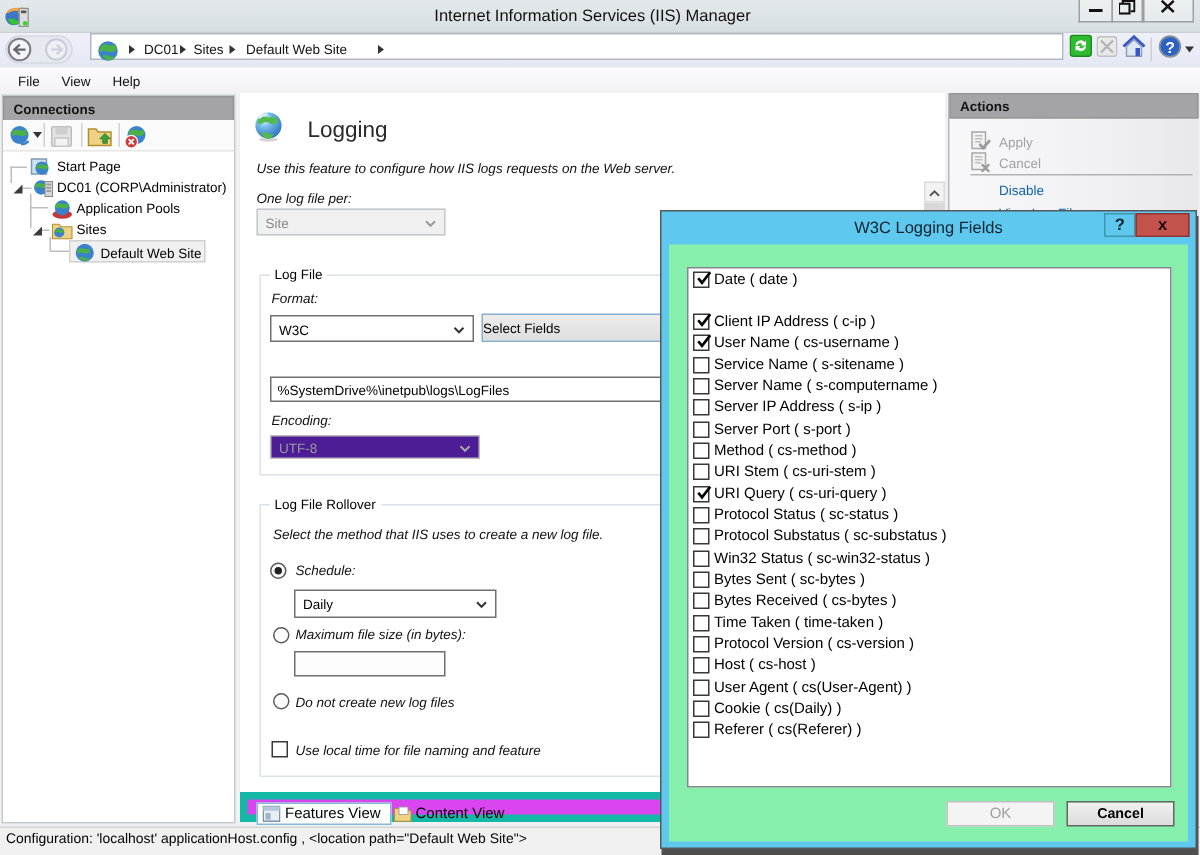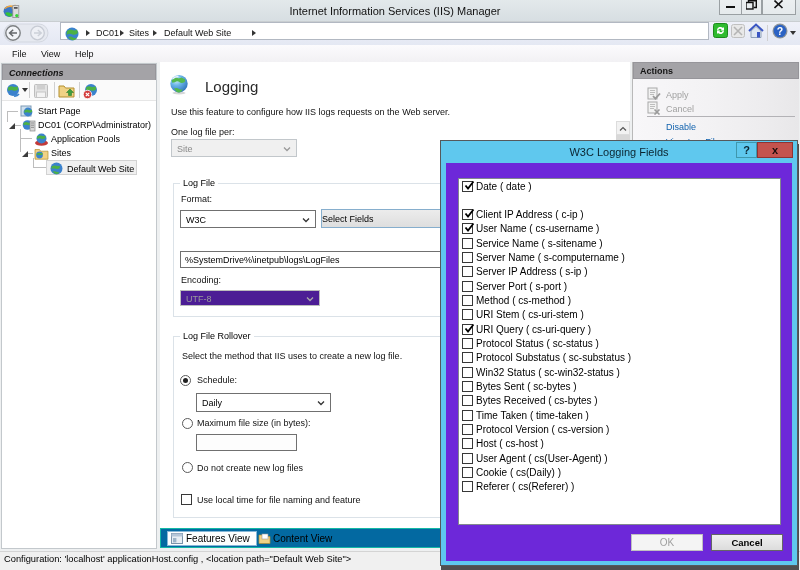--- a/index.html
+++ b/index.html
@@ -22,41 +22,41 @@
 #workspace { left:0; top:62px; width:800px; height:489px; background:#eef0f1; }
 .panelhdr { height:17px; background:#a4a3a7; border:1px solid #96959a; font-weight:bold; font-size:9px; color:#151515; padding:3px 0 0 6px; }
 
 #leftpanel { left:1px; top:1px; width:156px; height:486px; background:#fff; border:1px solid #c3c8cc; }
 #lefttoolbar { left:0; top:16px; width:154px; height:21px; background:#fafafa; border-bottom:1px solid #e6e6e6; }
 .tsep { top:2px; width:1px; height:16px; background:#d0d0d0; }
 .treerow { left:0; height:13px; font-size:9px; }
 .treelabel { position:absolute; top:1px; white-space:nowrap; }
 
 #centerpanel { left:160px; top:0; width:470px; height:466px; background:#fff; }
-#tabsbar { left:160px; top:466px; width:470px; height:20px; background:#0369a1; border:1px solid #14b8a6; }
+#tabsbar { left:160px; top:466px; width:470px; height:20px; background:#d946ef; border:5px solid #14b8a6; }
 
 #sbup { left:456px; top:59px; width:14px; height:14px; background:#f2f2f2; border:1px solid #dcdcdc; }
 
 #rightpanel { left:632px; top:0; width:167px; height:487px; background:linear-gradient(90deg,#f8f7f9,#f3f2f4 45%,#edecee 80%,#e8e7e9); border-left:1px solid #b9b9b9; }
 
-.lbl { font-size:9px; color:#111; }
+.lbl { font-size:9px; color:#111;font-style:italic; }
 .combo { background:#fff; border:1px solid #707070; font-size:9px; }
 .combotxt { position:absolute; left:5px; top:4px; }
 .chev { position:absolute; right:5px; top:5px; width:8px; height:8px; }
 .groupbox { border:1px solid #dbe2e8; }
 .grouplab { position:absolute; top:-6px; left:6px; background:#fff; padding:0 3px; font-size:9px; }
 .radio { position:absolute; width:11px; height:11px; border:1px solid #5a5a5a; border-radius:50%; background:#fff; }
 .radio.sel::after { content:""; position:absolute; left:2px; top:2px; width:5px; height:5px; background:#222; border-radius:50%; }
 .cbx { position:absolute; width:11px; height:11px; border:1px solid #383838; background:#fff; }
 
 #statusbar { left:0; top:551px; width:800px; height:19px; background:#f0f0f0; border-top:1px solid #d4d4d4; }
 
 #dialog { left:440px; top:140px; width:358px; height:426px; background:#5fc8ee; border:1px solid #55595c; box-shadow:1px 4px 0 rgba(50,50,50,0.85); }
 #dlgtitle { left:0; top:0; width:100%; height:22px; text-align:center; font-size:11px; color:#0b2430; padding-top:5px; }
-#dlgcontent { left:5px; top:22px; width:346px; height:398px; background:#6d28d9; }
+#dlgcontent { left:5px; top:22px; width:346px; height:398px; background:#86efac; }
 #dlglist { left:12px; top:15px; width:323px; height:347px; background:#fff; border:1px solid #82878f; }
 .dlgrow { position:absolute; left:0; width:100%; height:14px; }
 .dlgrow .cbx { left:3px; top:1px; }
 .dlgrow .t { position:absolute; left:17px; top:1px; font-size:10px; }
 .dlgbtn { position:absolute; top:371px; width:72px; height:17px; font-size:10px; text-align:center; padding-top:2px; }
 .checkmark { position:absolute; left:0px; top:-3px; width:13px; height:13px; }
 </style>
 </head>
 <body>
 
@@ -128,21 +128,21 @@
 
 <div class="abs" id="menubar">
   <div class="abs menuitem" style="left:12px;">File</div>
   <div class="abs menuitem" style="left:41px;">View</div>
   <div class="abs menuitem" style="left:75px;">Help</div>
 </div>
 
 <div class="abs" id="workspace">
 
   <div class="abs" id="leftpanel">
-    <div class="abs panelhdr" style="left:0;top:0;width:154px;font-style:italic;">Connections</div>
+    <div class="abs panelhdr" style="left:0;top:0;width:154px;">Connections</div>
     <div class="abs" id="lefttoolbar">
       <svg class="abs" style="left:3px;top:3px" width="16" height="16" viewBox="0 0 16 16">
         <circle cx="8" cy="7" r="6" fill="#3b82cd"></circle>
         <path d="M3 4.5 q3 -2 5 -0.8 q2.5 0.8 4.5 -0.4 q0.8 1.8 0.4 3.4 q-2.5 1.6 -4.5 0.8 q-2.5 -1.2 -5 0.4 z" fill="#4cb145"></path>
         <path d="M9 13 q3 0.5 5 -2" fill="none" stroke="#3b82cd" stroke-width="1.6"></path>
       </svg>
       <div class="abs" style="left:20px;top:8px;width:0;height:0;border-top:4px solid #333;border-left:3.5px solid transparent;border-right:3.5px solid transparent;"></div>
       <div class="abs tsep" style="left:27px;"></div>
       <svg class="abs" style="left:31px;top:3px" width="16" height="16" viewBox="0 0 16 16">
         <rect x="1.5" y="1.5" width="13" height="13" rx="1" fill="#e3e3e3" stroke="#bdbdbd"></rect>

